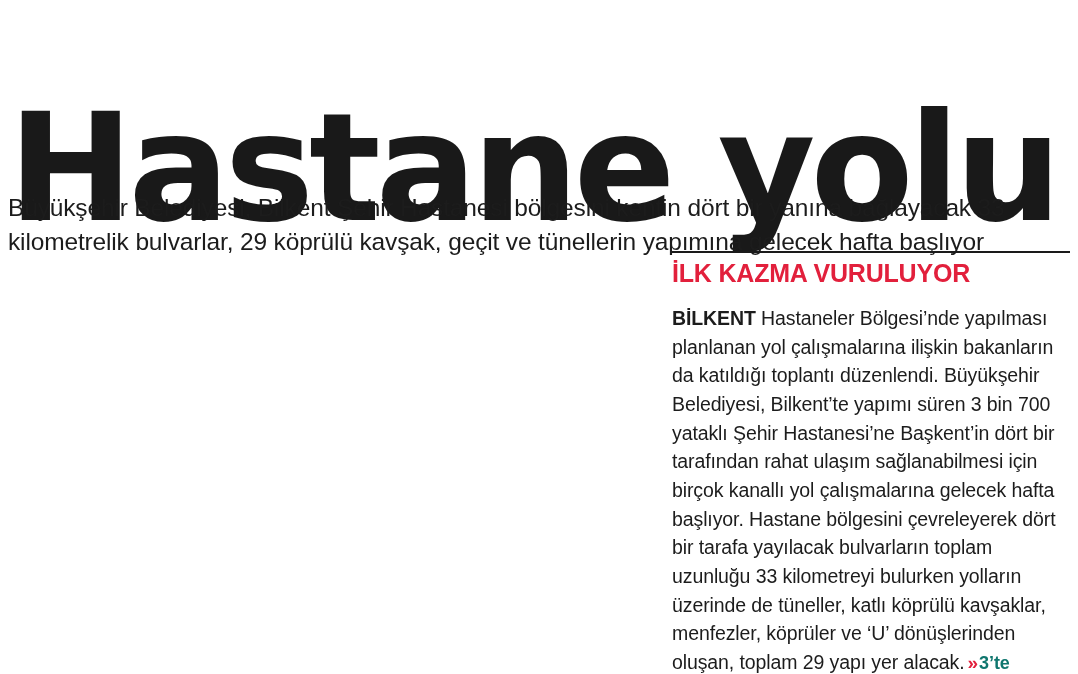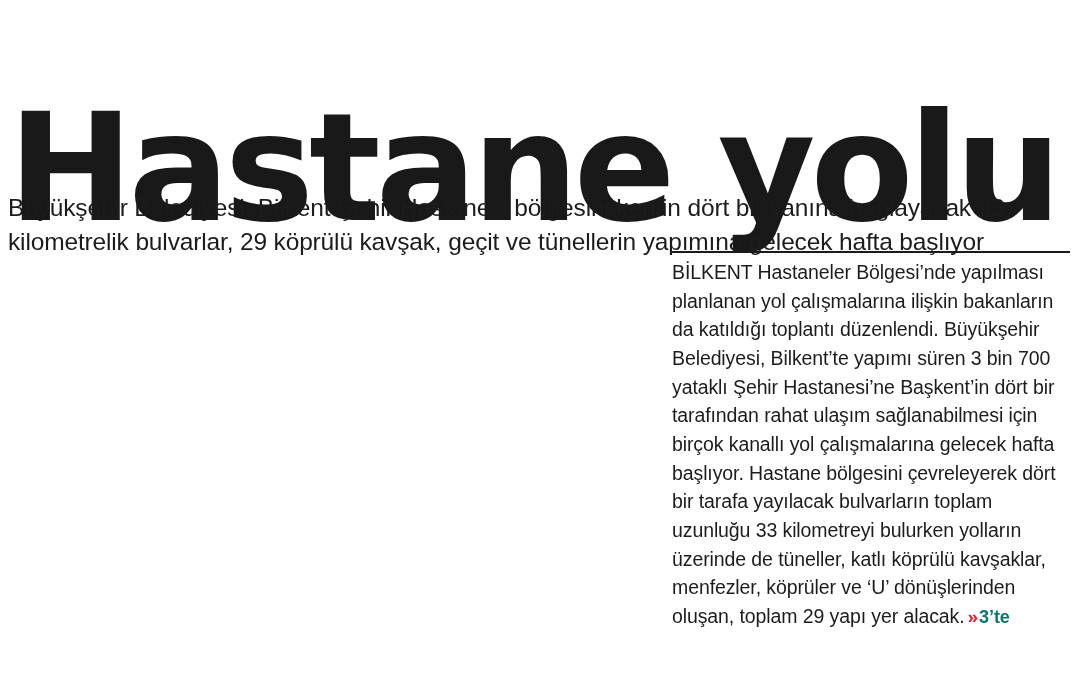--- a/index.html
+++ b/index.html
@@ -80,21 +80,21 @@
   }
   .body-text {
     font-family: "Liberation Sans", sans-serif;
     font-size: 19.5px;
     line-height: 1.47;
     color: #1c1c1c;
     letter-spacing: -0.1px;
     margin: 0;
   }
   .body-text .lead {
-    font-weight: 400;
+    font-weight: 700;
     margin-top: 8px;
   }
   .jump-arrow {
     color: #e2203c;
     font-weight: 700;
     font-size: 19px;
     letter-spacing: -2px;
     padding-left: 3px;
   }
   .jump-label {
@@ -121,17 +121,18 @@
 
   <h1 class="headline">Hastane yolu</h1>
 
   <p class="deck">Büyükşehir Belediyesi, Bilkent Şehir Hastanesi bölgesini kentin dört bir yanına bağlayacak 33 kilometrelik bulvarlar, 29 köprülü kavşak, geçit ve tünellerin yapımına gelecek hafta başlıyor</p>
 
   <div class="rule-top"></div>
 
   <div class="photo-area"></div>
 
   <div class="sidecol">
+    <div class="kicker">İLK KAZMA VURULUYOR</div>
 
     <p class="body-text"><span class="lead">BİLKENT</span><span> Hastaneler Bölgesi’nde yapılması planlanan yol çalışmalarına ilişkin bakanların da katıldığı toplantı düzenlendi. Büyükşehir Belediyesi, Bilkent’te yapımı süren 3 bin 700 yataklı Şehir Hastanesi’ne Başkent’in dört bir tarafından rahat ulaşım sağlanabilmesi için birçok kanallı yol çalışmalarına gelecek hafta başlıyor. Hastane bölgesini çevreleyerek dört bir tarafa yayılacak bulvarların toplam uzunluğu 33 kilometreyi bulurken yolların üzerinde de tüneller, katlı köprülü kavşaklar, menfezler, köprüler ve ‘U’ dönüşlerinden oluşan, toplam 29 yapı yer alacak.</span><span class="jump-arrow">»</span><span class="jump-label">3’te</span></p>
   </div>
 
 </div>
 
 </body></html>

